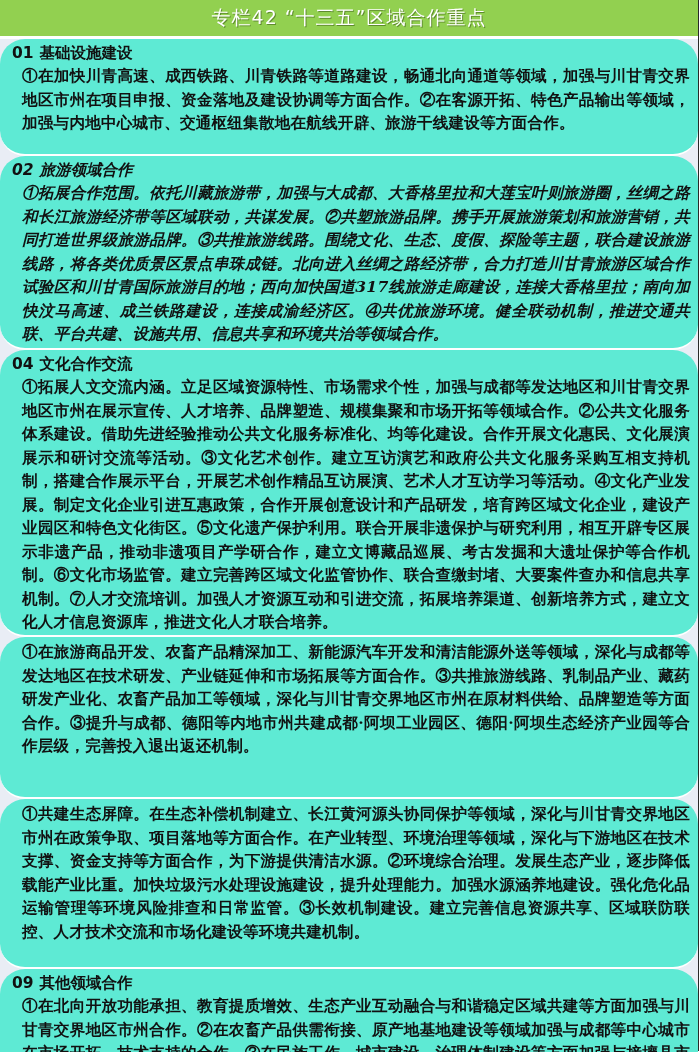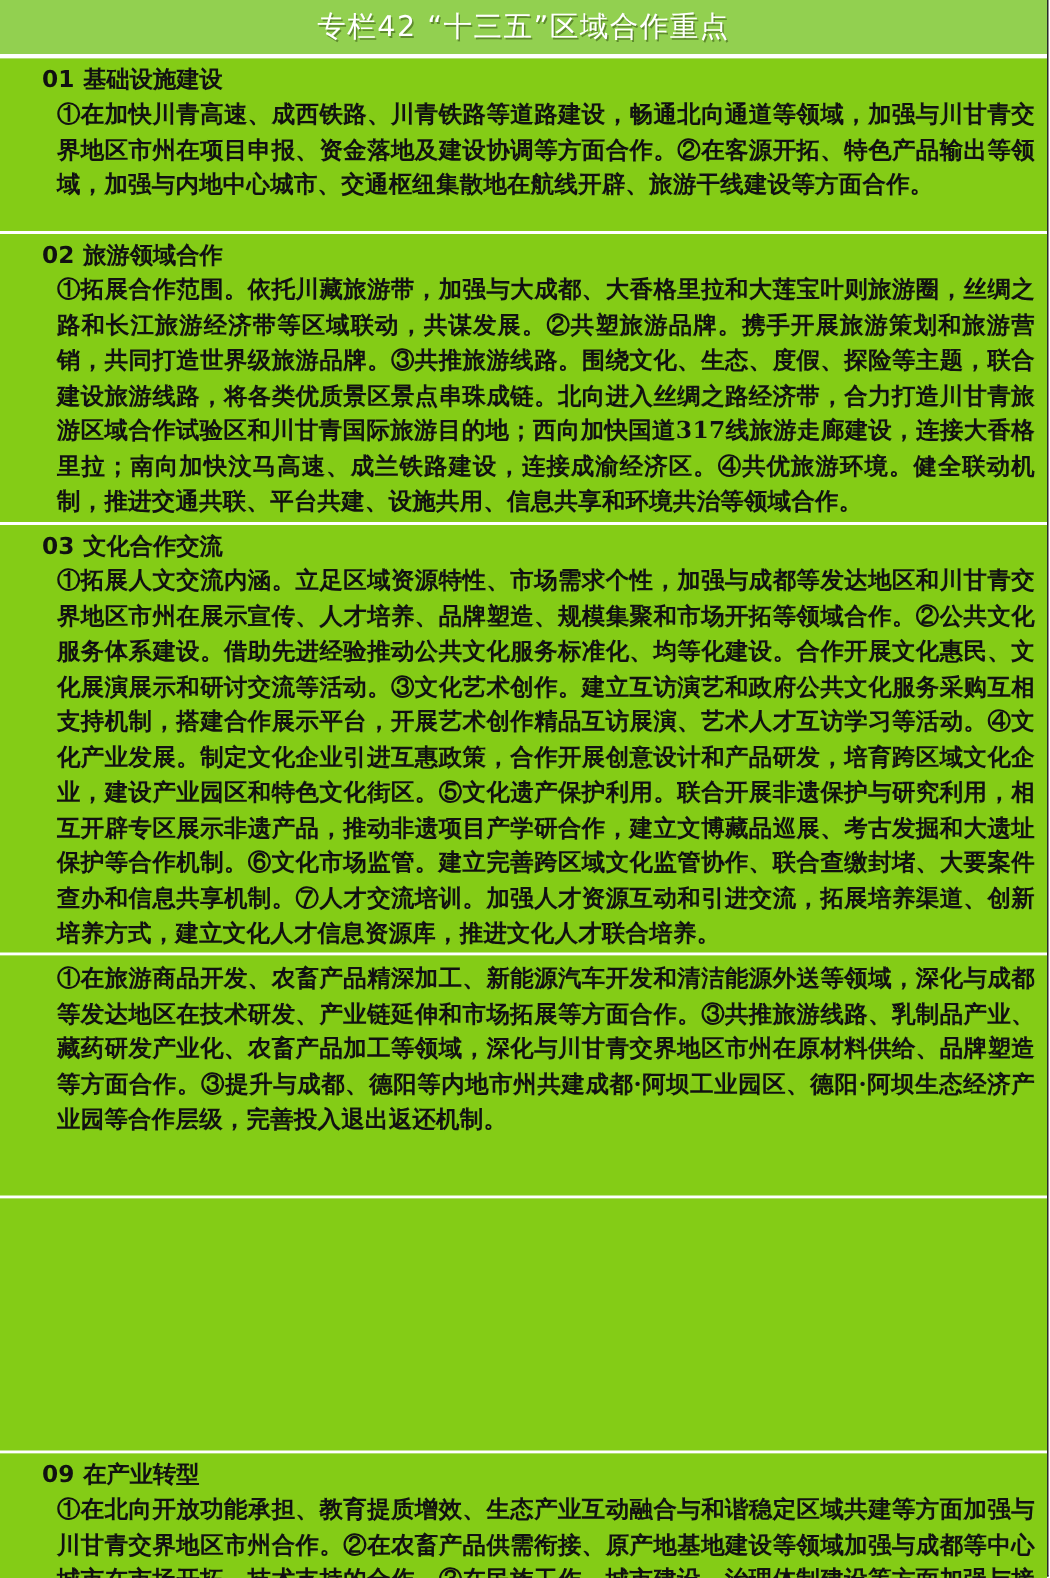--- a/index.html
+++ b/index.html
@@ -1,24 +1,24 @@
 <!DOCTYPE html>
 <html><head>
 <meta charset="utf-8">
 <style>
   html, body { margin: 0; padding: 0; background: #ffffff; }
   body { width: 700px; height: 1052px; overflow: hidden; font-family: "DejaVu Serif", "Liberation Serif", serif; }
   .frame { position: absolute; left: 0; top: 0; width: 698px; height: 1050px; border-right: 1px solid #2a2a2a; border-bottom: 1px solid #2a2a2a; background: #e9edf5; }
   .title-bar { height: 36px; background: #92d050; color: #ffffff; display: flex; align-items: center; justify-content: center; font-family: "DejaVu Sans", "Liberation Sans", sans-serif; font-size: 19px; letter-spacing: 1px; border-bottom: 3px solid #ffffff; text-shadow: 1px 1px 0 #5e8a2e; }
-  .section { padding: 3px 8px 5px 28px; border-bottom: 2px solid #ffffff; background: #84cc16; }
+  .section { padding: 3px 8px 5px 12px; border-bottom: 2px solid #ffffff; background: #5eead4; border-radius: 25px; }
   .section-head { font-size: 15.5px; font-weight: bold; color: #111; line-height: 22px; font-family: "DejaVu Serif", serif; }
   .section-head .num { font-family: "DejaVu Sans", "Liberation Sans", sans-serif; font-weight: bold; margin-right: 6px; }
   .section-body { margin-left: 10px; font-size: 15.6px; font-weight: bold; color: #111; line-height: 23.5px; text-align: justify; letter-spacing: 0.2px; }
   #s1 { height: 107px; }
-  #s2 { height: 184px; }
+  #s2 { height: 184px; font-style: italic; }
   #s3 { height: 277px; }
   #s4 { height: 152px; }
   #s5 { height: 160px; }
 </style>
 </head>
 <body>
 
 <div class="frame">
   <div class="title-bar">专栏42 “十三五”区域合作重点</div>
 
@@ -31,31 +31,32 @@
 
   <div class="section" id="s2">
     <div class="section-head">
       <span class="num">02</span><span>旅游领域合作</span>
     </div>
     <div class="section-body">①拓展合作范围。依托川藏旅游带，加强与大成都、大香格里拉和大莲宝叶则旅游圈，丝绸之路和长江旅游经济带等区域联动，共谋发展。②共塑旅游品牌。携手开展旅游策划和旅游营销，共同打造世界级旅游品牌。③共推旅游线路。围绕文化、生态、度假、探险等主题，联合建设旅游线路，将各类优质景区景点串珠成链。北向进入丝绸之路经济带，合力打造川甘青旅游区域合作试验区和川甘青国际旅游目的地；西向加快国道317线旅游走廊建设，连接大香格里拉；南向加快汶马高速、成兰铁路建设，连接成渝经济区。④共优旅游环境。健全联动机制，推进交通共联、平台共建、设施共用、信息共享和环境共治等领域合作。</div>
   </div>
 
   <div class="section" id="s3">
     <div class="section-head">
-      <span class="num">03</span><span>文化合作交流</span>
+      <span class="num">04</span><span>文化合作交流</span>
     </div>
     <div class="section-body">①拓展人文交流内涵。立足区域资源特性、市场需求个性，加强与成都等发达地区和川甘青交界地区市州在展示宣传、人才培养、品牌塑造、规模集聚和市场开拓等领域合作。②公共文化服务体系建设。借助先进经验推动公共文化服务标准化、均等化建设。合作开展文化惠民、文化展演展示和研讨交流等活动。③文化艺术创作。建立互访演艺和政府公共文化服务采购互相支持机制，搭建合作展示平台，开展艺术创作精品互访展演、艺术人才互访学习等活动。④文化产业发展。制定文化企业引进互惠政策，合作开展创意设计和产品研发，培育跨区域文化企业，建设产业园区和特色文化街区。⑤文化遗产保护利用。联合开展非遗保护与研究利用，相互开辟专区展示非遗产品，推动非遗项目产学研合作，建立文博藏品巡展、考古发掘和大遗址保护等合作机制。⑥文化市场监管。建立完善跨区域文化监管协作、联合查缴封堵、大要案件查办和信息共享机制。⑦人才交流培训。加强人才资源互动和引进交流，拓展培养渠道、创新培养方式，建立文化人才信息资源库，推进文化人才联合培养。</div>
   </div>
 
   <div class="section" id="s4">
     <div class="section-body">①在旅游商品开发、农畜产品精深加工、新能源汽车开发和清洁能源外送等领域，深化与成都等发达地区在技术研发、产业链延伸和市场拓展等方面合作。③共推旅游线路、乳制品产业、藏药研发产业化、农畜产品加工等领域，深化与川甘青交界地区市州在原材料供给、品牌塑造等方面合作。③提升与成都、德阳等内地市州共建成都·阿坝工业园区、德阳·阿坝生态经济产业园等合作层级，完善投入退出返还机制。</div>
   </div>
 
   <div class="section" id="s5">
+    <div class="section-body">①共建生态屏障。在生态补偿机制建立、长江黄河源头协同保护等领域，深化与川甘青交界地区市州在政策争取、项目落地等方面合作。在产业转型、环境治理等领域，深化与下游地区在技术支撑、资金支持等方面合作，为下游提供清洁水源。②环境综合治理。发展生态产业，逐步降低载能产业比重。加快垃圾污水处理设施建设，提升处理能力。加强水源涵养地建设。强化危化品运输管理等环境风险排查和日常监管。③长效机制建设。建立完善信息资源共享、区域联防联控、人才技术交流和市场化建设等环境共建机制。</div>
   </div>
 
   <div class="section" id="s6" style="border-bottom:none;">
     <div class="section-head">
-      <span class="num">09</span><span>在产业转型</span>
+      <span class="num">09</span><span>其他领域合作</span>
     </div>
     <div class="section-body">①在北向开放功能承担、教育提质增效、生态产业互动融合与和谐稳定区域共建等方面加强与川甘青交界地区市州合作。②在农畜产品供需衔接、原产地基地建设等领域加强与成都等中心城市在市场开拓、技术支持的合作。③在民族工作、城市建设、治理体制建设等方面加强与接壤县市合作。</div>
   </div>
 </div>
 
 </body></html>

